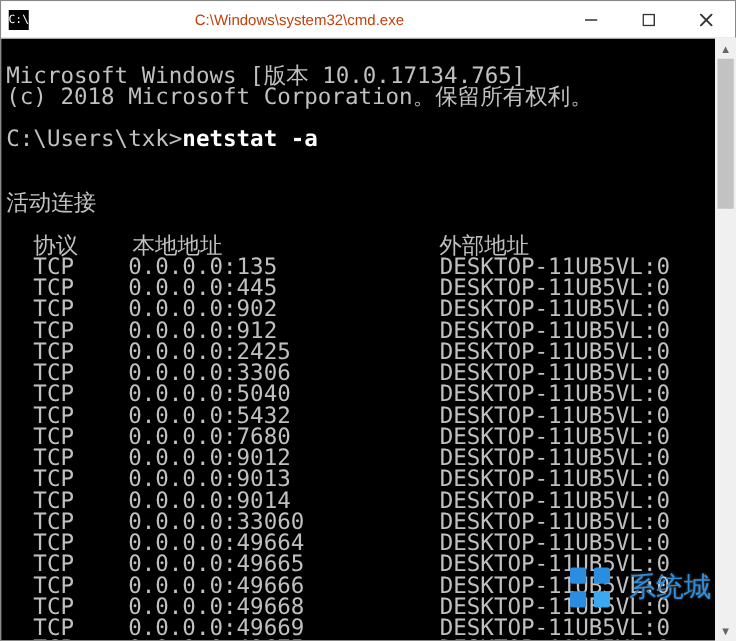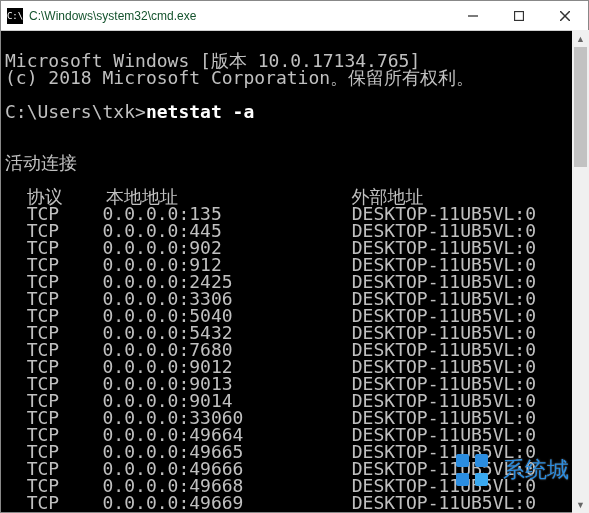--- a/index.html
+++ b/index.html
@@ -35,21 +35,22 @@
     display: flex;
     align-items: center;
     justify-content: center;
     font-size: 9px;
     color: #fff;
     font-family: Consolas, monospace;
   }
   .title-text {
     flex: 1;
     font-size: 12px;
-    color: #14532d;
+    color: #c2410c;
+    text-align: center;
   }
   .window-controls {
     display: flex;
     height: 100%;
   }
   .win-btn {
     width: 46px;
     height: 100%;
     display: flex;
     align-items: center;

